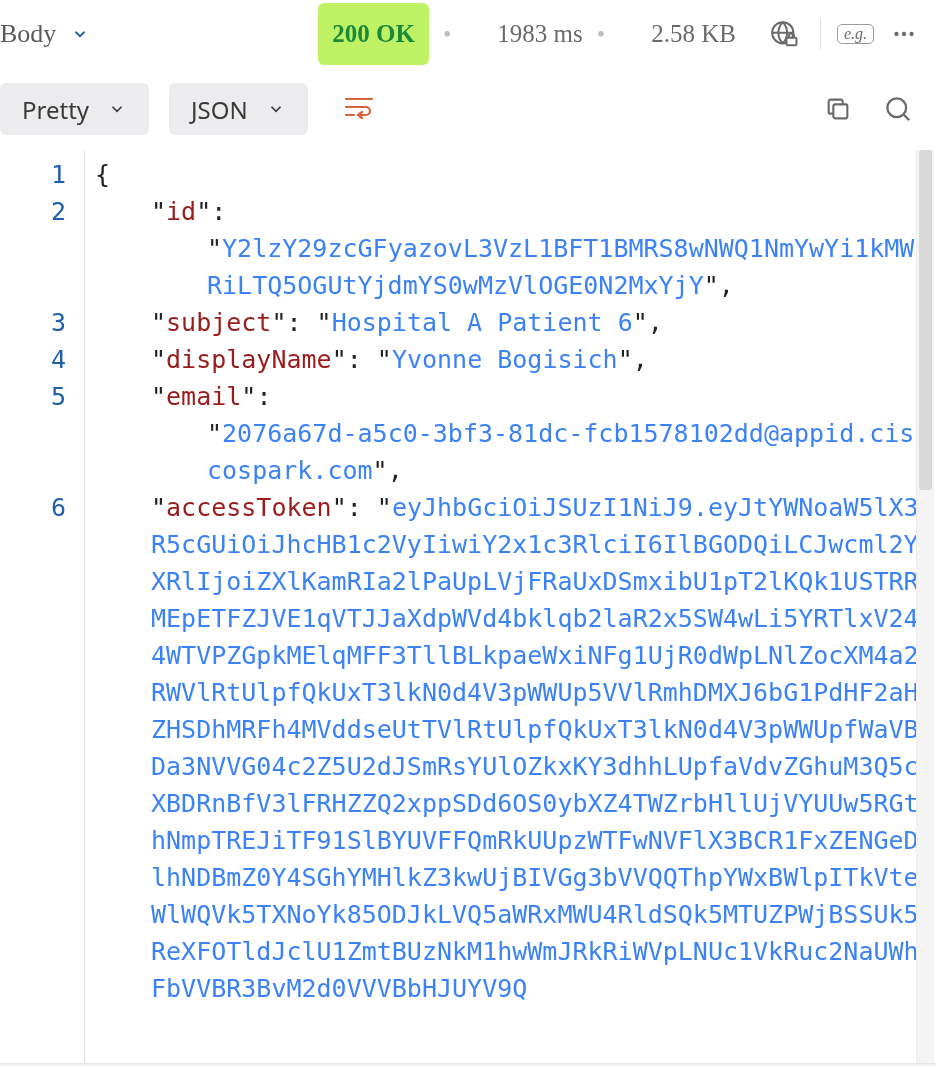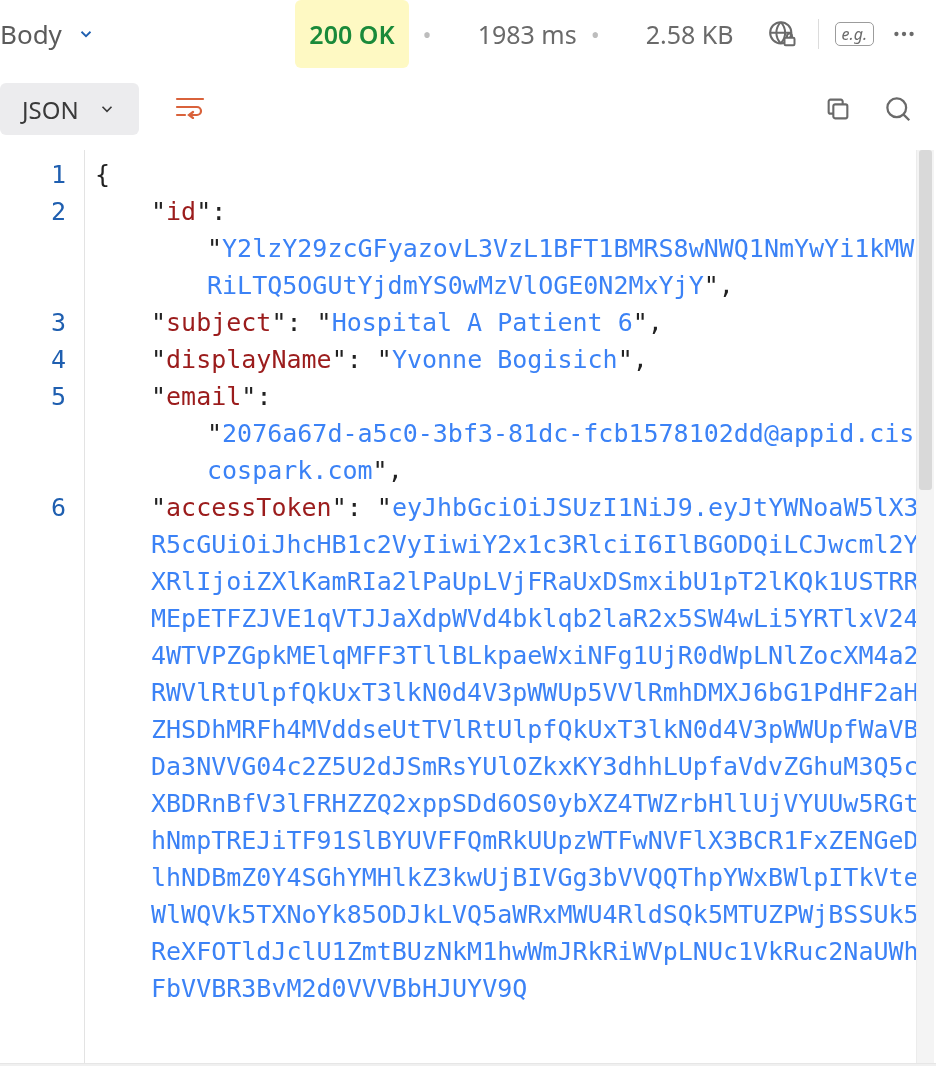--- a/index.html
+++ b/index.html
@@ -1,21 +1,21 @@
 <!DOCTYPE html>
 <html><head>
 <meta charset="utf-8">
 <style>
   * { box-sizing: border-box; margin: 0; padding: 0; }
   html, body { width: 936px; height: 1066px; overflow: hidden; font-family: system-ui, -apple-system, sans-serif; background: #fff; color: #212121; }
-  .top-bar { height: 68px; display: flex; align-items: center; padding: 0 12px 0 0; gap: 10px; }
+  .top-bar { height: 68px; display: flex; align-items: center; padding: 0 12px 0 0; gap: 10px; font-family: Liberation Serif, serif; }
   .tab-body { display: flex; align-items: center; gap: 14px; color: #5b5b5b; font-size: 26px; padding: 0 14px 0 0; cursor: pointer; }
   .chev { width: 20px; height: 20px; display: inline-flex; align-items: center; justify-content: center; }
   .spacer { flex: 1; }
-  .status-pill { background: #fef9c3; color: #1a8a3a; font-weight: 600; font-size: 25px; padding: 17px 14px; border-radius: 6px; }
+  .status-pill { background: #bef264; color: #1a8a3a; font-weight: 600; font-size: 25px; padding: 17px 14px; border-radius: 6px; }
   .dot { color: #bdbdbd; font-size: 24px; padding: 0 4px; }
   .metric { color: #6a6a6a; font-size: 25px; margin-left: 32px; }
   .icon-btn { width: 40px; height: 40px; display: inline-flex; align-items: center; justify-content: center; color: #6a6a6a; cursor: pointer; border-radius: 6px; }
   .vdiv { width: 1px; height: 30px; background: #dcdcdc; margin: 0 6px; }
   .egbox { border: 1.5px solid #9c9c9c; border-radius: 5px; padding: 0 6px; font-size: 16px; color: #6a6a6a; cursor: pointer; font-style: italic; }
 
   .toolbar { height: 82px; display: flex; align-items: center; padding: 0 18px 0 0; gap: 20px; }
   .btn-grey { background: #ececee; border-radius: 6px; height: 52px; display: flex; align-items: center; padding: 0 22px; gap: 18px; font-size: 24px; color: #3a3a3a; cursor: pointer; }
   .btn-white { background: #fff; border: none; border-radius: 6px; height: 52px; width: 62px; display: flex; align-items: center; justify-content: center; cursor: pointer; }
   .toolbar .spacer2 { flex: 1; }
@@ -69,20 +69,28 @@
     <svg width="26" height="26" viewBox="0 0 24 24" fill="#6a6a6a">
         <circle cx="5" cy="12" r="2"></circle>
         <circle cx="12" cy="12" r="2"></circle>
         <circle cx="19" cy="12" r="2"></circle>
       </svg>
   </span>
 </div>
 
 <div class="toolbar">
   <div class="btn-grey">
+    <span>Pretty</span>
+    <span class="chev">
+      <svg width="18" height="18" viewBox="0 0 24 24" fill="none" stroke="#3a3a3a" stroke-width="2.2">
+          <polyline points="6 9 12 15 18 9"></polyline>
+        </svg>
+    </span>
+  </div>
+  <div class="btn-grey">
     <span>JSON</span>
     <span class="chev">
       <svg width="18" height="18" viewBox="0 0 24 24" fill="none" stroke="#3a3a3a" stroke-width="2.2">
           <polyline points="6 9 12 15 18 9"></polyline>
         </svg>
     </span>
   </div>
   <div class="btn-white">
     <span>
       <svg width="30" height="24" viewBox="0 0 30 24" fill="none" stroke="#d9623b" stroke-width="2.2" stroke-linecap="round">

